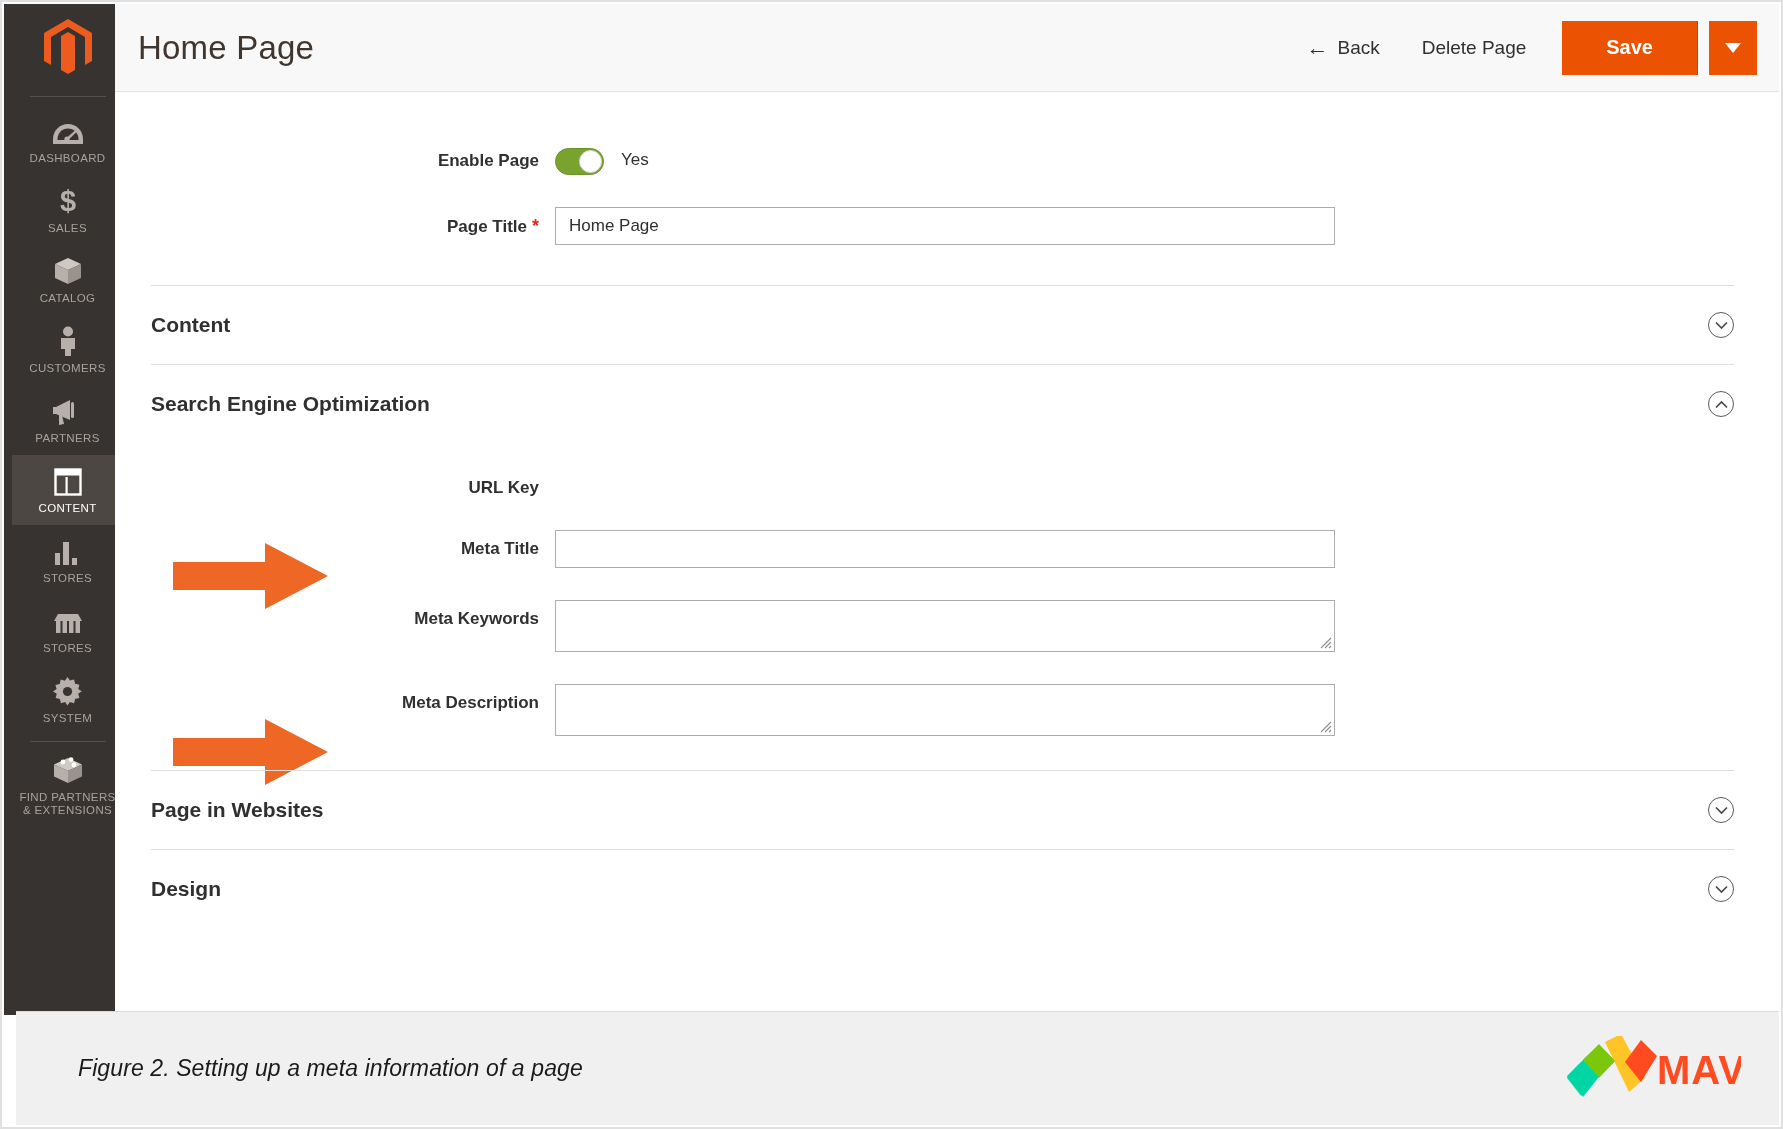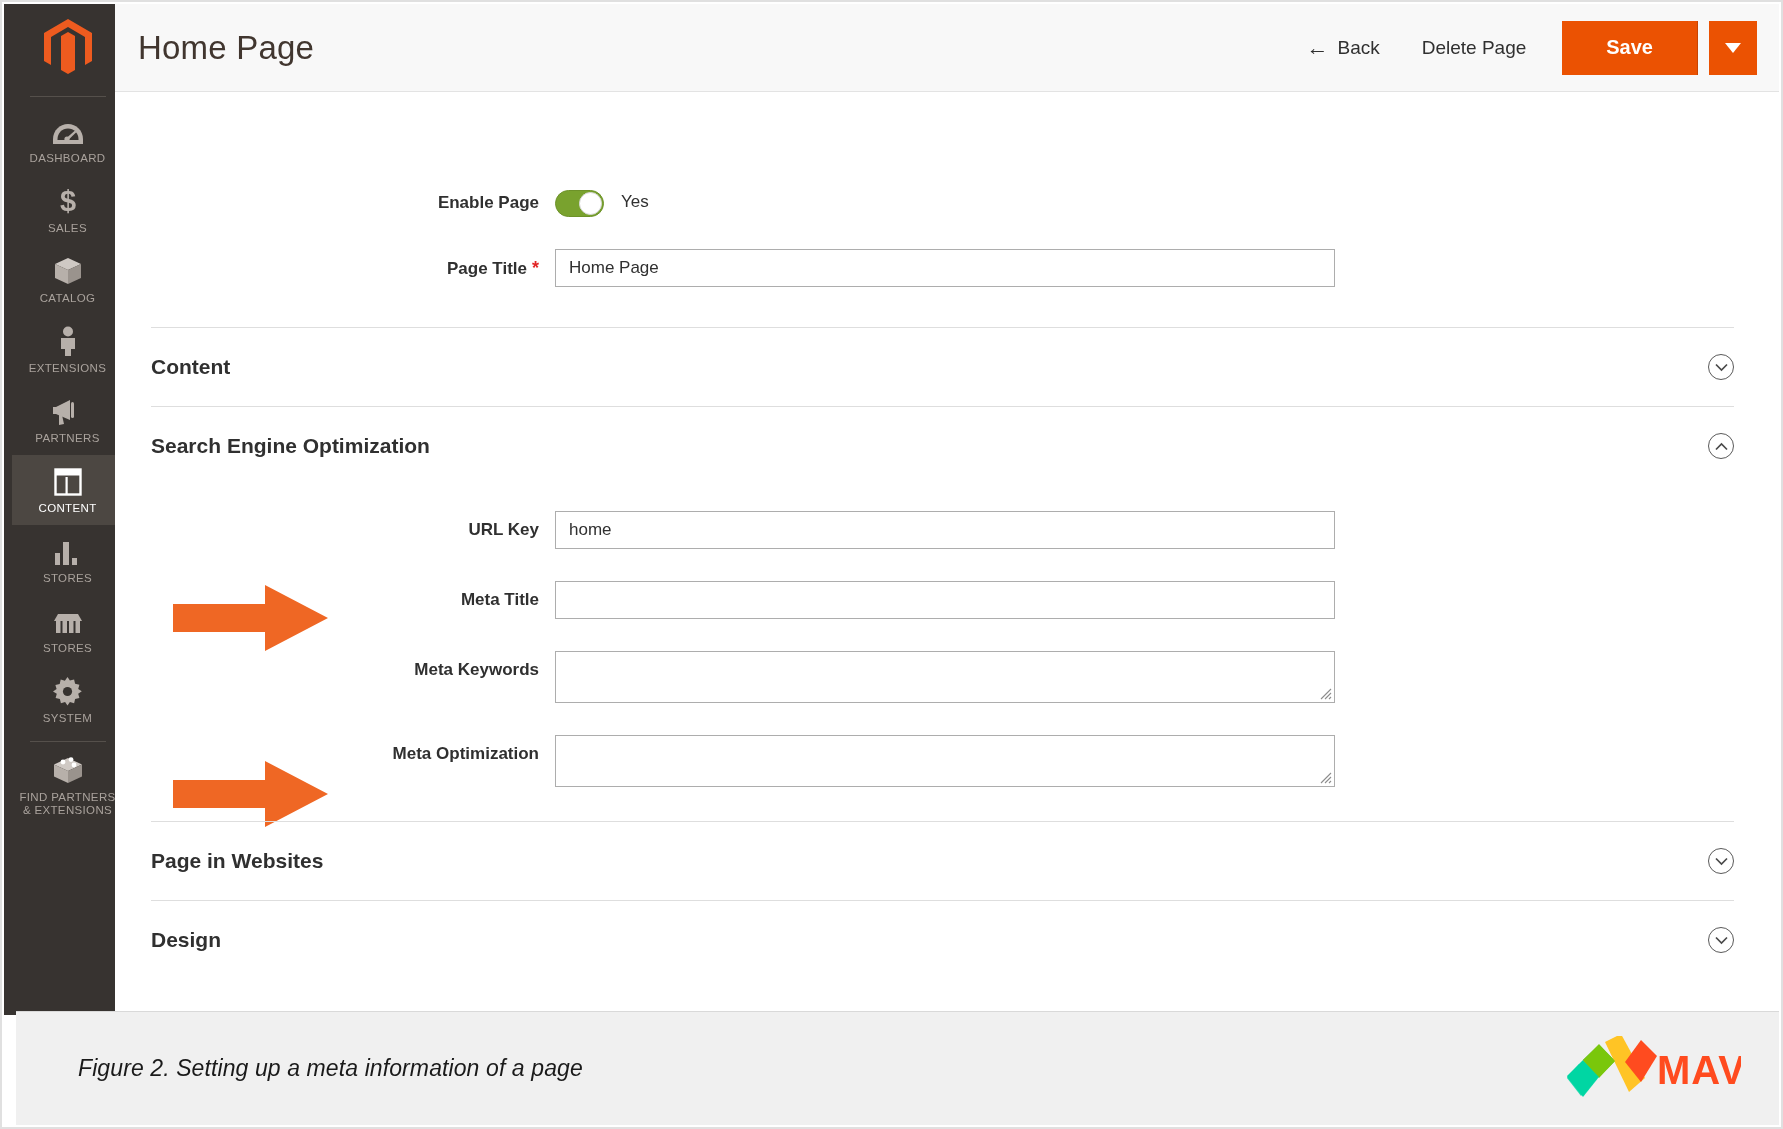--- a/index.html
+++ b/index.html
@@ -94,21 +94,21 @@
   .txt-area {
     width: 780px; height: 52px; border: 1px solid #adadad;
     font-size: 17px; color: #303030; padding: 8px 13px;
     font-family: inherit; background: #fff; outline: none; resize: none;
     display: block;
   }
   .ta-wrap { position: relative; width: 780px; }
   .ta-grip { position: absolute; right: 3px; bottom: 3px; width: 12px; height: 12px; pointer-events: none; }
 
   
-  #enable-row { margin-top: 92px; }
+  #enable-row { margin-top: 50px; }
   .toggle {
     width: 49px; height: 27px; border-radius: 14px; background: #79a22e;
     position: relative; margin-top: 6px; cursor: pointer; border: 1px solid #6d9229;
   }
   .toggle .knob {
     position: absolute; top: 1px; right: 1px; width: 23px; height: 23px;
     border-radius: 50%; background: #fff; border: 1px solid #d8d8d8;
   }
   .toggle-text { margin-left: 17px; font-size: 17px; color: #303030; padding-top: 8px; }
 
@@ -194,21 +194,21 @@
       <span class="sb-label">CATALOG</span>
     </div>
 
     <div class="sb-item">
       <span class="sb-ico">
         <svg width="22" height="30" viewBox="0 0 22 30">
           <circle cx="11" cy="5.5" r="5" fill="#b7b0aa"></circle>
           <path d="M4 12h14v11h-4v7h-6v-7H4z" fill="#b7b0aa"></path>
         </svg>
       </span>
-      <span class="sb-label">EXTENSIONS</span>
+      <span class="sb-label">CUSTOMERS</span>
     </div>
 
     <div class="sb-item">
       <span class="sb-ico">
         <svg width="32" height="28" viewBox="0 0 32 28">
           <polygon points="4,9 18,2 18,22 4,16" fill="#b7b0aa"></polygon>
           <rect x="1" y="9" width="5" height="7" fill="#b7b0aa"></rect>
           <path d="M7 16l3 1 2 9-5 1z" fill="#b7b0aa"></path>
           <rect x="19" y="4" width="3" height="16" rx="1.5" fill="#b7b0aa"></rect>
         </svg>
@@ -340,40 +340,39 @@
       <svg class="ann-arrow" style="top:100px; left:58px;" viewBox="0 0 155 66">
         <polygon points="0,19 92,19 92,0 155,33 92,66 92,47 0,47" fill="#ef6724"></polygon>
       </svg>
 
       <svg class="ann-arrow" style="top:276px; left:58px;" viewBox="0 0 155 66">
         <polygon points="0,19 92,19 92,0 155,33 92,66 92,47 0,47" fill="#ef6724"></polygon>
       </svg>
 
       <div class="form-row seo-row">
         <div class="f-label">URL Key</div>
-        <input class="txt-input" type="text" value="home" style="">
       </div>
 
       <div class="form-row seo-row">
         <div class="f-label">Meta Title</div>
         <input class="txt-input" type="text" value="" style="">
       </div>
 
       <div class="form-row seo-row">
         <div class="f-label">Meta Keywords</div>
         <div class="ta-wrap">
           <textarea class="txt-area" style=""></textarea>
           <svg class="ta-grip" viewBox="0 0 12 12">
             <path d="M11 1L1 11M11 5L5 11M11 9L9 11" stroke="#8d8d8d" stroke-width="1.1"></path>
           </svg>
         </div>
       </div>
 
       <div class="form-row seo-row">
-        <div class="f-label">Meta Optimization</div>
+        <div class="f-label">Meta Description</div>
         <div class="ta-wrap">
           <textarea class="txt-area" style=""></textarea>
           <svg class="ta-grip" viewBox="0 0 12 12">
             <path d="M11 1L1 11M11 5L5 11M11 9L9 11" stroke="#8d8d8d" stroke-width="1.1"></path>
           </svg>
         </div>
       </div>
 
     </div>
 

